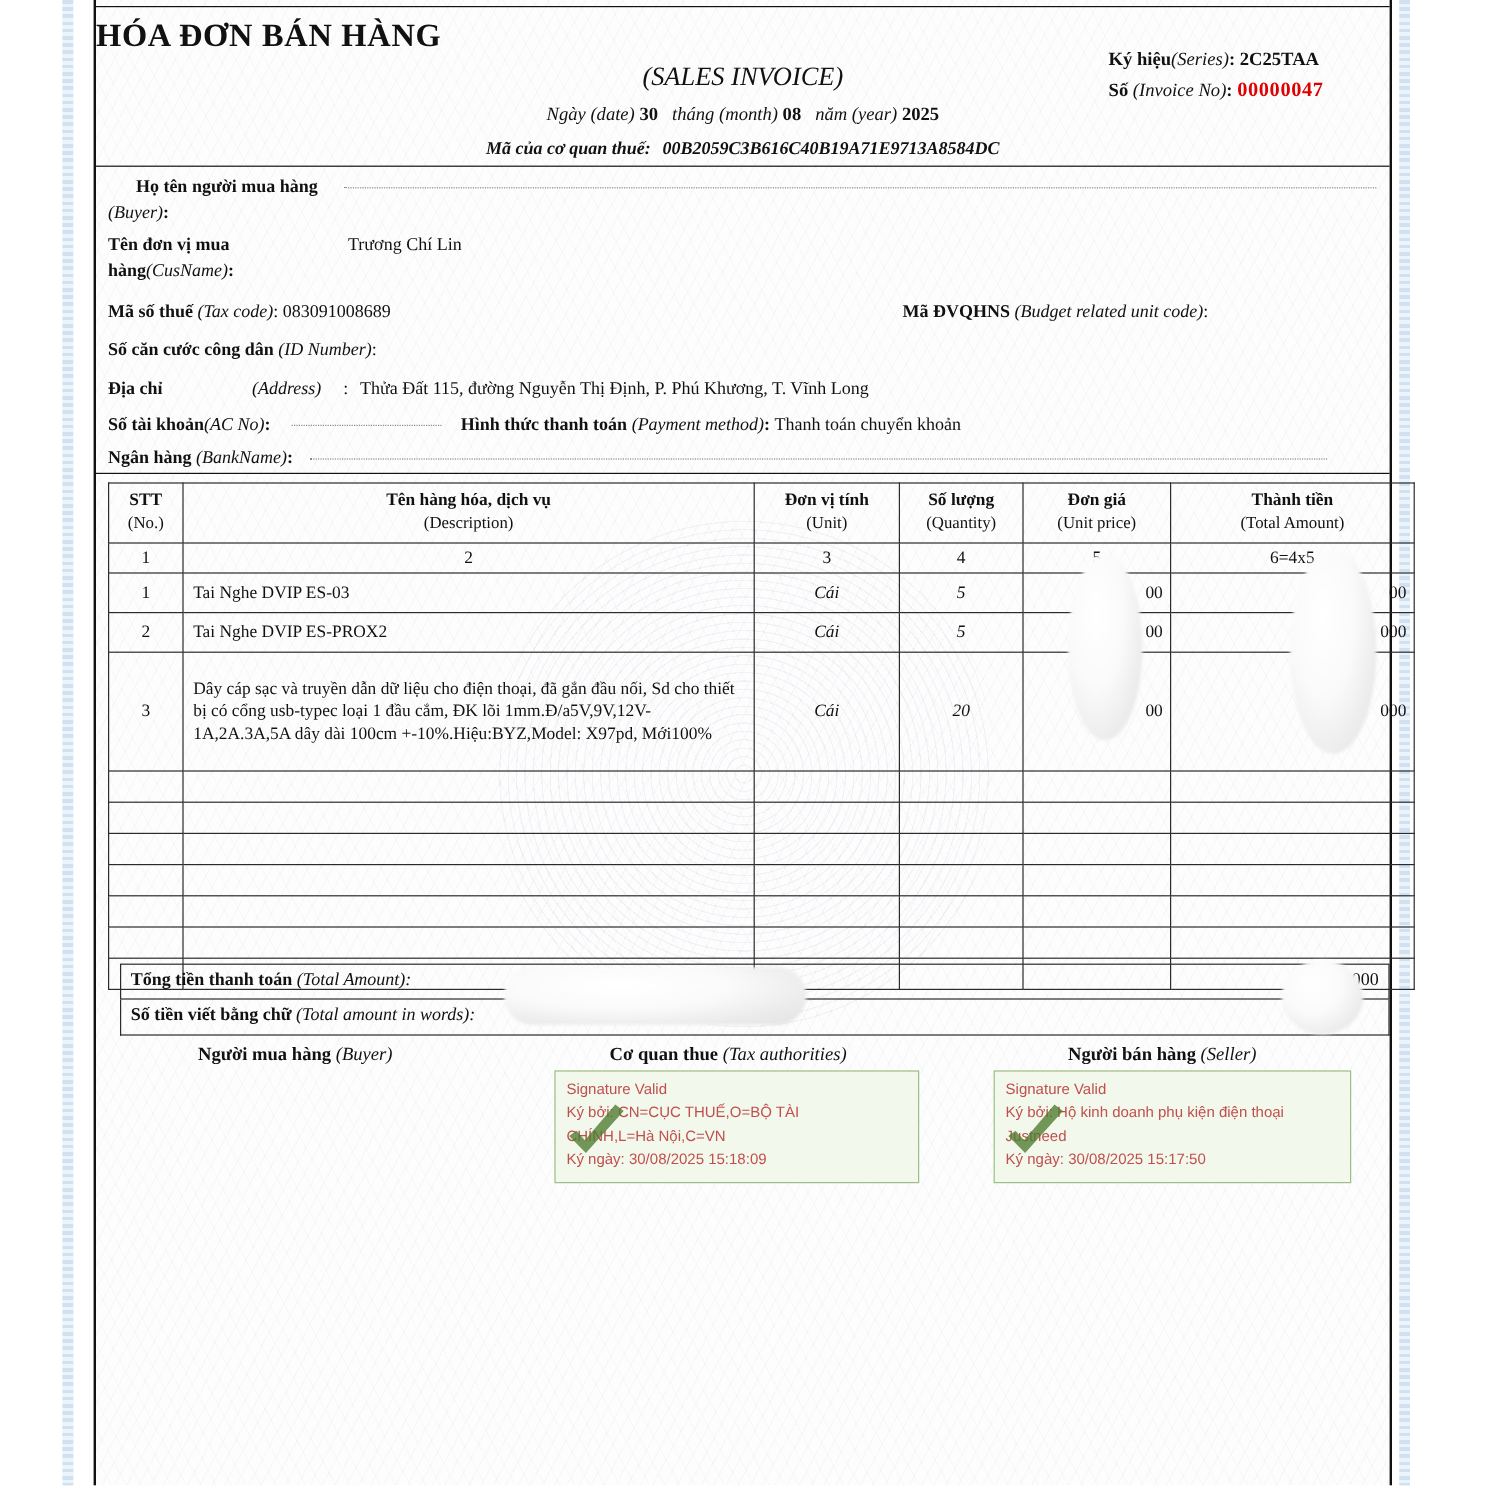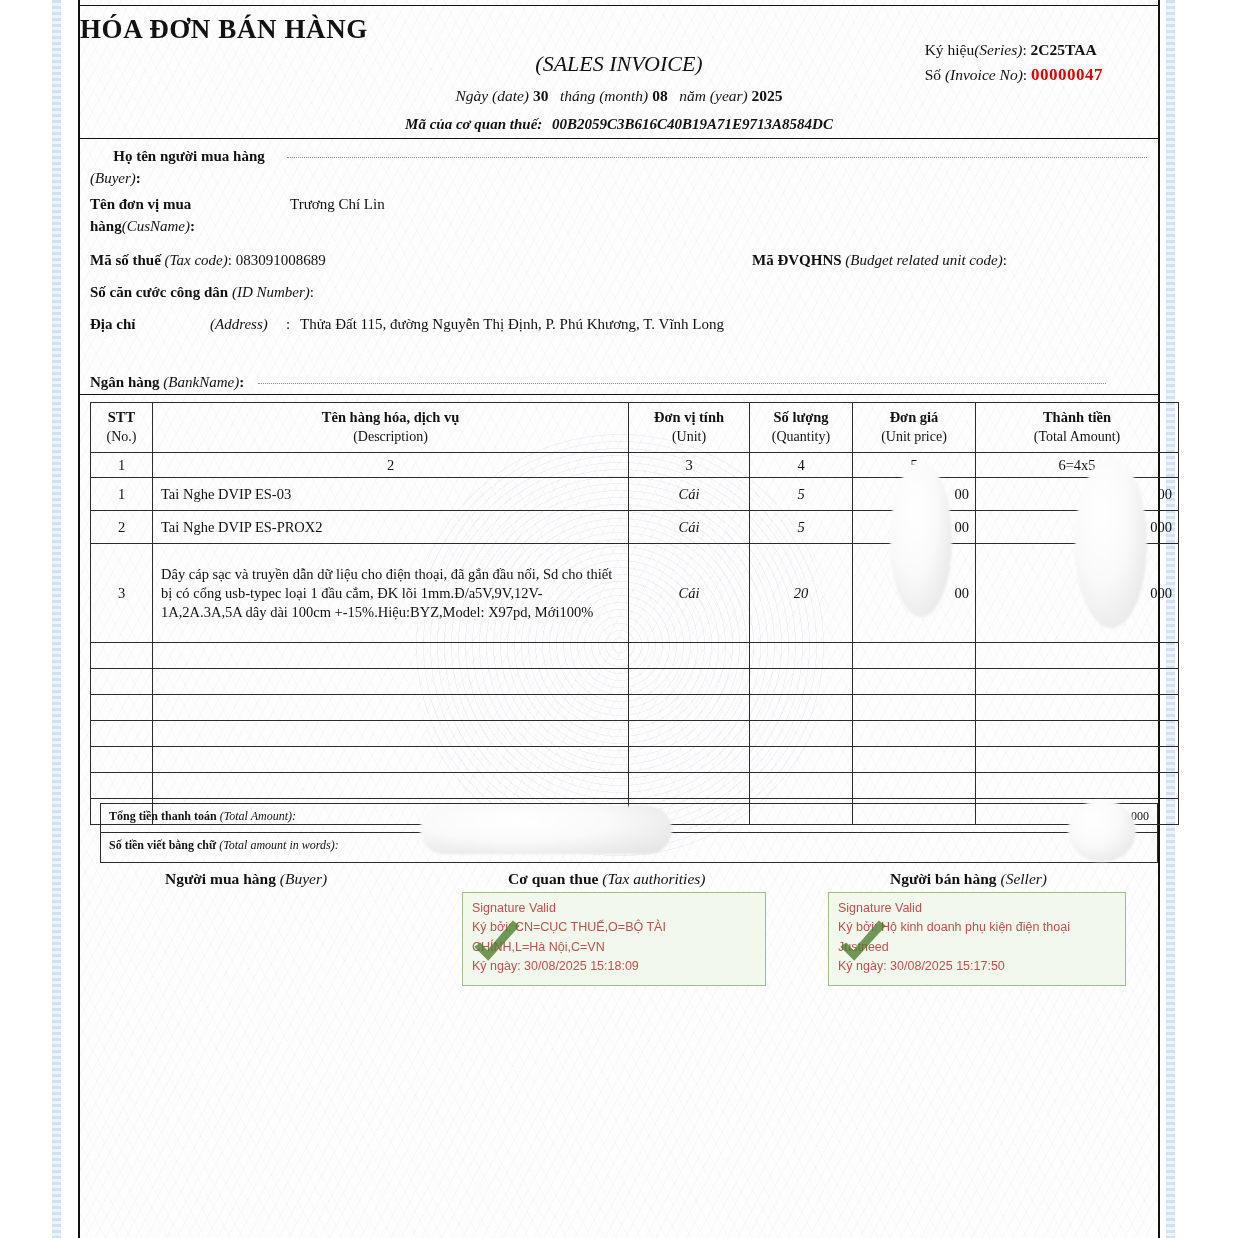--- a/index.html
+++ b/index.html
@@ -90,21 +90,21 @@
     font-size: 15px; font-style: italic; font-weight: bold;
     margin-top: 11px;
   }
   .taxcodeline .val { margin-left: 6px; }
 
   .series-box {
     position: absolute; right: 55px; top: 38px;
     text-align: left; line-height: 1.55;
   }
   .series-box .ln { font-size: 15.5px; white-space: nowrap; }
-  .series-box .lbl  { font-weight: normal; margin-top: 41px; }
+  .series-box .lbl  { font-weight: bold; margin-top: 41px; }
   .series-box .en   { font-style: italic; }
   .series-box .val  { font-weight: bold; }
   .series-box .val.red { color: #e00000; font-size: 17px; letter-spacing: .5px; }
 
   .header-sep {
     position: absolute; left: 0; right: 0; top: 138px;
     border-top: 1.6px solid #111;
   }
 
   
@@ -161,21 +161,21 @@
   .tbl td.cell-unit,
   .tbl td.cell-qty   { text-align: center; font-style: italic; }
   .tbl td.cell-price,
   .tbl td.cell-total { text-align: right; padding-right: 6px; }
   .tbl tr.item td { height: 26px; }
   .tbl tr.blank td { height: 25px; }
 
   
   .totals {
     position: absolute; left: 10px; width: 1058px; top: 803px;
-    font-size: 12px;
+    font-size: 15px;
     padding-left: 10px;
   }
   .totals .tr {
     position: relative;
     border: 1.3px solid #2b2b2b;
     border-top: none;
     height: 30px;
     box-sizing: border-box;
   }
   .totals .tr:first-child { border-top: 1.3px solid #2b2b2b; }
@@ -300,20 +300,26 @@
       <div class="row" style="top:142px;">
         <span class="b-lbl">Số căn cước công dân</span>
         <span class="b-en">(ID Number)</span><span>:</span>
         <span class="b-val"></span>
       </div>
 
       <div class="row" style="top:174px;">
         <span class="b-lbl" style="display:inline-block;width:120px;">Địa chỉ</span><span class="b-en" style="position:absolute;left:120px;">(Address)</span><span style="position:absolute;left:196px;">:</span><span class="b-val" style="position:absolute;left:210px;">Thửa Đất 115, đường Nguyễn Thị Định, P. Phú Khương, T. Vĩnh Long</span>
       </div>
 
+      <div class="row" style="top:204px;">
+        <span class="b-lbl">Số tài khoản</span><span class="b-en b-lbl">(AC No)</span><span class="b-lbl">:</span>
+        <span class="dotline" style="width:125px;margin-left:14px;"></span>
+        <span class="b-lbl" style="margin-left:12px;">Hình thức thanh toán</span>
+        <span class="b-en">(Payment method)</span><span class="b-lbl">: </span><span class="b-val">Thanh toán chuyển khoản</span>
+      </div>
 
       <div class="row" style="top:232px;">
         <span class="b-lbl">Ngân hàng</span>
         <span class="b-en b-lbl">(BankName)</span><span class="b-lbl">:</span>
         <span class="dotline" style="width:848px;margin-left:10px;"></span>
       </div>
 
       <div class="buyer-sep"></div>
     </div>
 
@@ -363,21 +369,21 @@
           <td class="cell-stt">2</td>
           <td class="cell-desc">Tai Nghe DVIP ES-PROX2</td>
           <td class="cell-unit">Cái</td>
           <td class="cell-qty">5</td>
           <td class="cell-price">00</td>
           <td class="cell-total">000</td>
         </tr>
 
         <tr>
           <td class="cell-stt" style="height:98px;">3</td>
-          <td class="cell-desc">Dây cáp sạc và truyền dẫn dữ liệu cho điện thoại, đã gắn đầu nối, Sd cho thiết bị có cổng usb-typec loại 1 đầu cắm, ĐK lõi 1mm.Đ/a5V,9V,12V-1A,2A.3A,5A dây dài 100cm +-15%.Hiệu:BYZ,Model: X97pd, Mới100%</td>
+          <td class="cell-desc">Dây cáp sạc và truyền dẫn dữ liệu cho điện thoại, đã gắn đầu nối, Sd cho thiết bị có cổng usb-typec loại 1 đầu cắm, ĐK lõi 1mm.Đ/a5V,9V,12V-1A,2A.3A,5A dây dài 100cm +-10%.Hiệu:BYZ,Model: X97pd, Mới100%</td>
           <td class="cell-unit">Cái</td>
           <td class="cell-qty">20</td>
           <td class="cell-price">00</td>
           <td class="cell-total">000</td>
         </tr>
 
         <tr class="blank">
             <td></td>
             <td></td>
             <td></td>

